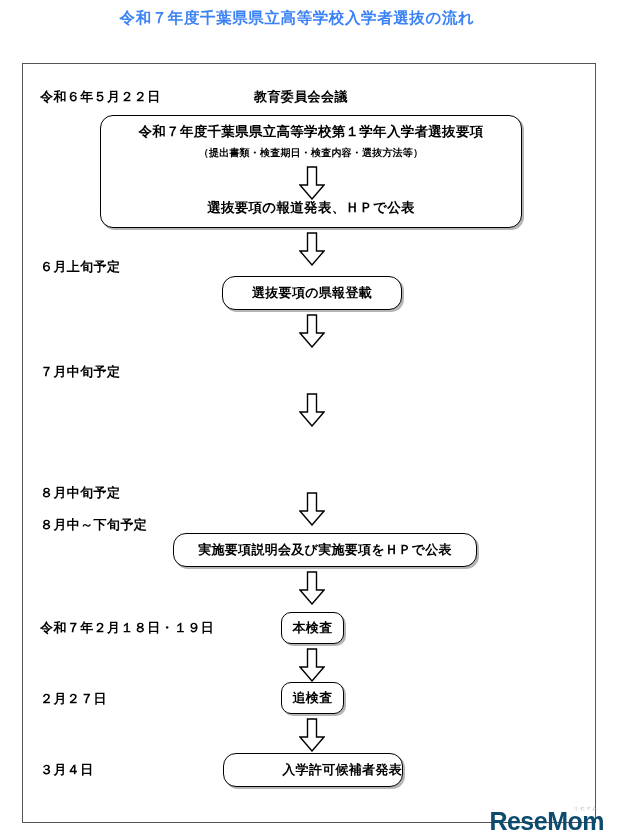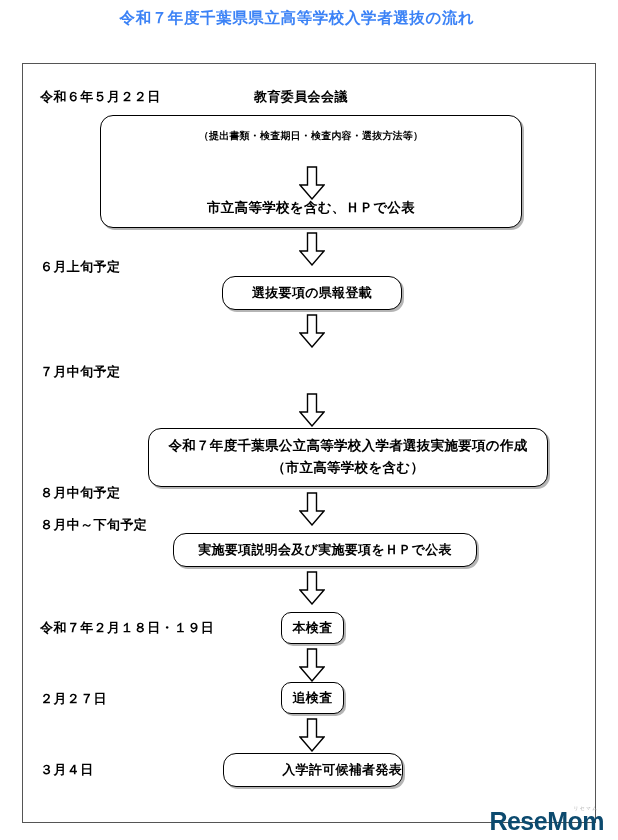--- a/index.html
+++ b/index.html
@@ -152,27 +152,28 @@
 
 <div class="frame"></div>
 
 <div class="layer">
 
   <div class="date-label" style="left:40px; top:88px;">令和６年５月２２日</div>
 
   <div class="plain-text" style="left:254px; top:88px;">教育委員会会議</div>
 
   <div class="rbox composite" style="left:100px; top:115px; width:422px; height:113px;">
+    <div class="line-main">令和７年度千葉県県立高等学校第１学年入学者選抜要項</div>
     <div class="line-sub">（提出書類・検査期日・検査内容・選抜方法等）</div>
     <div class="arrow" style="left:198px; top:50px;">
       <svg viewBox="0 0 26 34" preserveAspectRatio="none">
         <polygon points="8.5,1 17.5,1 17.5,19 25,19 13,33 1,19 8.5,19" fill="#ffffff" stroke="#000000" stroke-width="1.4" stroke-linejoin="miter"></polygon>
       </svg>
     </div>
-    <div class="line-main" style="position:absolute; left:0; top:84px; width:100%;">市立高等学校を含む、ＨＰで公表</div>
+    <div class="line-main" style="position:absolute; left:0; top:84px; width:100%;">選抜要項の報道発表、ＨＰで公表</div>
   </div>
 
   <div class="arrow" style="left:299px; top:232px;">
     <svg viewBox="0 0 26 34" preserveAspectRatio="none">
       <polygon points="8.5,1 17.5,1 17.5,19 25,19 13,33 1,19 8.5,19" fill="#ffffff" stroke="#000000" stroke-width="1.4" stroke-linejoin="miter"></polygon>
     </svg>
   </div>
 
   <div class="date-label" style="left:40px; top:258px;">６月上旬予定</div>
 
@@ -190,24 +191,20 @@
 
 
   <div class="arrow" style="left:299px; top:393px;">
     <svg viewBox="0 0 26 34" preserveAspectRatio="none">
       <polygon points="8.5,1 17.5,1 17.5,19 25,19 13,33 1,19 8.5,19" fill="#ffffff" stroke="#000000" stroke-width="1.4" stroke-linejoin="miter"></polygon>
     </svg>
   </div>
 
   <div class="date-label" style="left:40px; top:440px;margin-top:44px;">８月中旬予定</div>
 
-  <div class="rbox two-line" style="left:148px; top:428px; width:400px; height:59px; padding:6px 0;">
-    <div class="line-main">令和７年度千葉県公立高等学校入学者選抜実施要項の作成</div>
-    <div class="line-main">（市立高等学校を含む）</div>
-  </div>
 
   <div class="arrow" style="left:299px; top:492px;">
     <svg viewBox="0 0 26 34" preserveAspectRatio="none">
       <polygon points="8.5,1 17.5,1 17.5,19 25,19 13,33 1,19 8.5,19" fill="#ffffff" stroke="#000000" stroke-width="1.4" stroke-linejoin="miter"></polygon>
     </svg>
   </div>
 
   <div class="date-label" style="left:40px; top:516px;">８月中～下旬予定</div>
 
   <div class="rbox small" style="left:173px; top:533px; width:304px; height:34px;">

